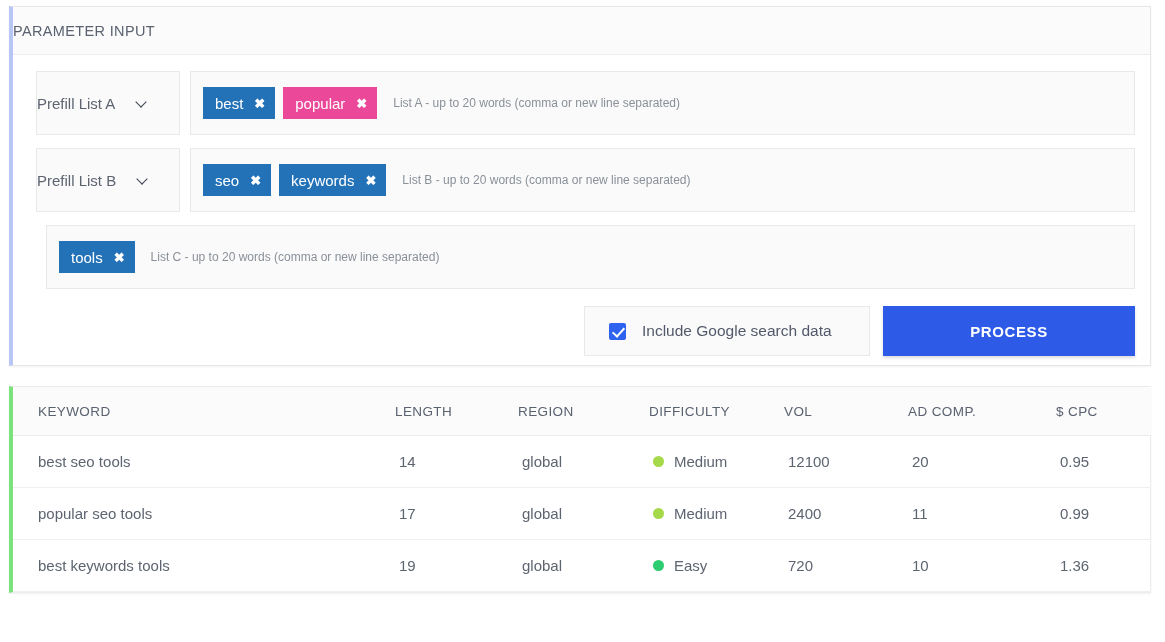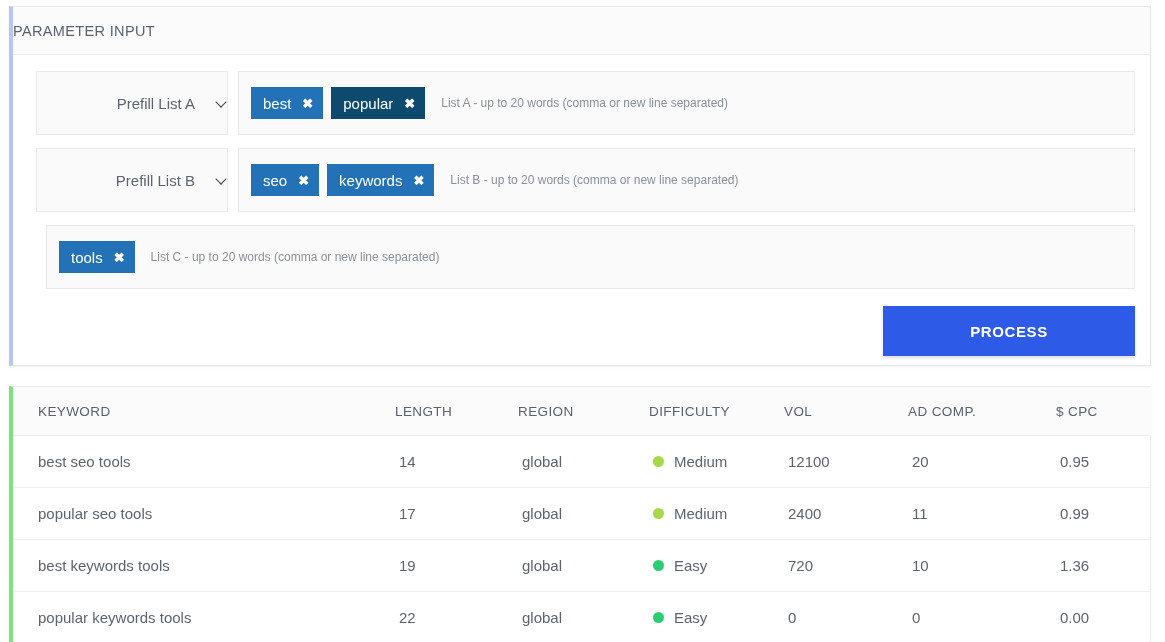--- a/index.html
+++ b/index.html
@@ -42,27 +42,27 @@
     padding: 16px 15px 0 23px;
   }
 
   
   .input-row {
     display: flex;
     align-items: stretch;
     margin-bottom: 13px;
   }
   .prefill-select {
-    width: 192px;
+    width: 144px;
     min-height: 64px;
     background: #fafafa;
     border: 1px solid #e9e9e9;
     display: flex;
     align-items: center;
-    justify-content: flex-end;
+    justify-content: flex-start;
     gap: 22px;
     cursor: pointer;
     flex: none;
   }
   .prefill-label {
     font-size: 15px;
     color: #5d6470;
     font-weight: 400;
   }
   .chev {
@@ -232,21 +232,21 @@
     <div class="input-row">
       <div class="prefill-select">
         <span class="prefill-label">Prefill List A</span>
         <span class="chev"></span>
       </div>
       <div class="tag-field">
         <span class="tag" style="background: rgb(35, 114, 184);">
           <span>best</span>
           <span class="tag-x">✖</span>
         </span>
-        <span class="tag" style="background: #0c4a6e;">
+        <span class="tag" style="background: #ec4899;">
           <span>popular</span>
           <span class="tag-x">✖</span>
         </span>
         <span class="tag-placeholder">List A - up to 20 words (comma or new line separated)</span>
       </div>
     </div>
 
     <div class="input-row">
       <div class="prefill-select">
         <span class="prefill-label">Prefill List B</span>
@@ -269,20 +269,24 @@
       <div class="tag-field">
         <span class="tag" style="background: rgb(35, 114, 184);">
           <span>tools</span>
           <span class="tag-x">✖</span>
         </span>
         <span class="tag-placeholder">List C - up to 20 words (comma or new line separated)</span>
       </div>
     </div>
 
     <div class="action-bar">
+      <label class="checkbox-box">
+        <span class="cb"></span>
+        <span class="cb-label">Include Google search data</span>
+      </label>
       <button class="process-btn" style="background: rgb(46, 90, 232);">PROCESS</button>
     </div>
   </div>
 </section>
 
 <section class="results-card" style="border-left-color: rgb(124, 226, 124);">
   <table class="kw">
     <colgroup>
       <col class="col-kw">
         <col class="col-len">
@@ -339,29 +343,15 @@
         <td>
           <span class="diff-cell">
             <span class="dot" style="background: rgb(46, 204, 113);"></span>
             <span>Easy</span>
           </span>
         </td>
         <td>720</td>
         <td>10</td>
         <td>1.36</td>
       </tr>
-      <tr>
-        <td>popular keywords tools</td>
-        <td>22</td>
-        <td>global</td>
-        <td>
-          <span class="diff-cell">
-            <span class="dot" style="background: rgb(46, 204, 113);"></span>
-            <span>Easy</span>
-          </span>
-        </td>
-        <td>0</td>
-        <td>0</td>
-        <td>0.00</td>
-      </tr>
     </tbody>
   </table>
 </section>
 
 </body></html>

